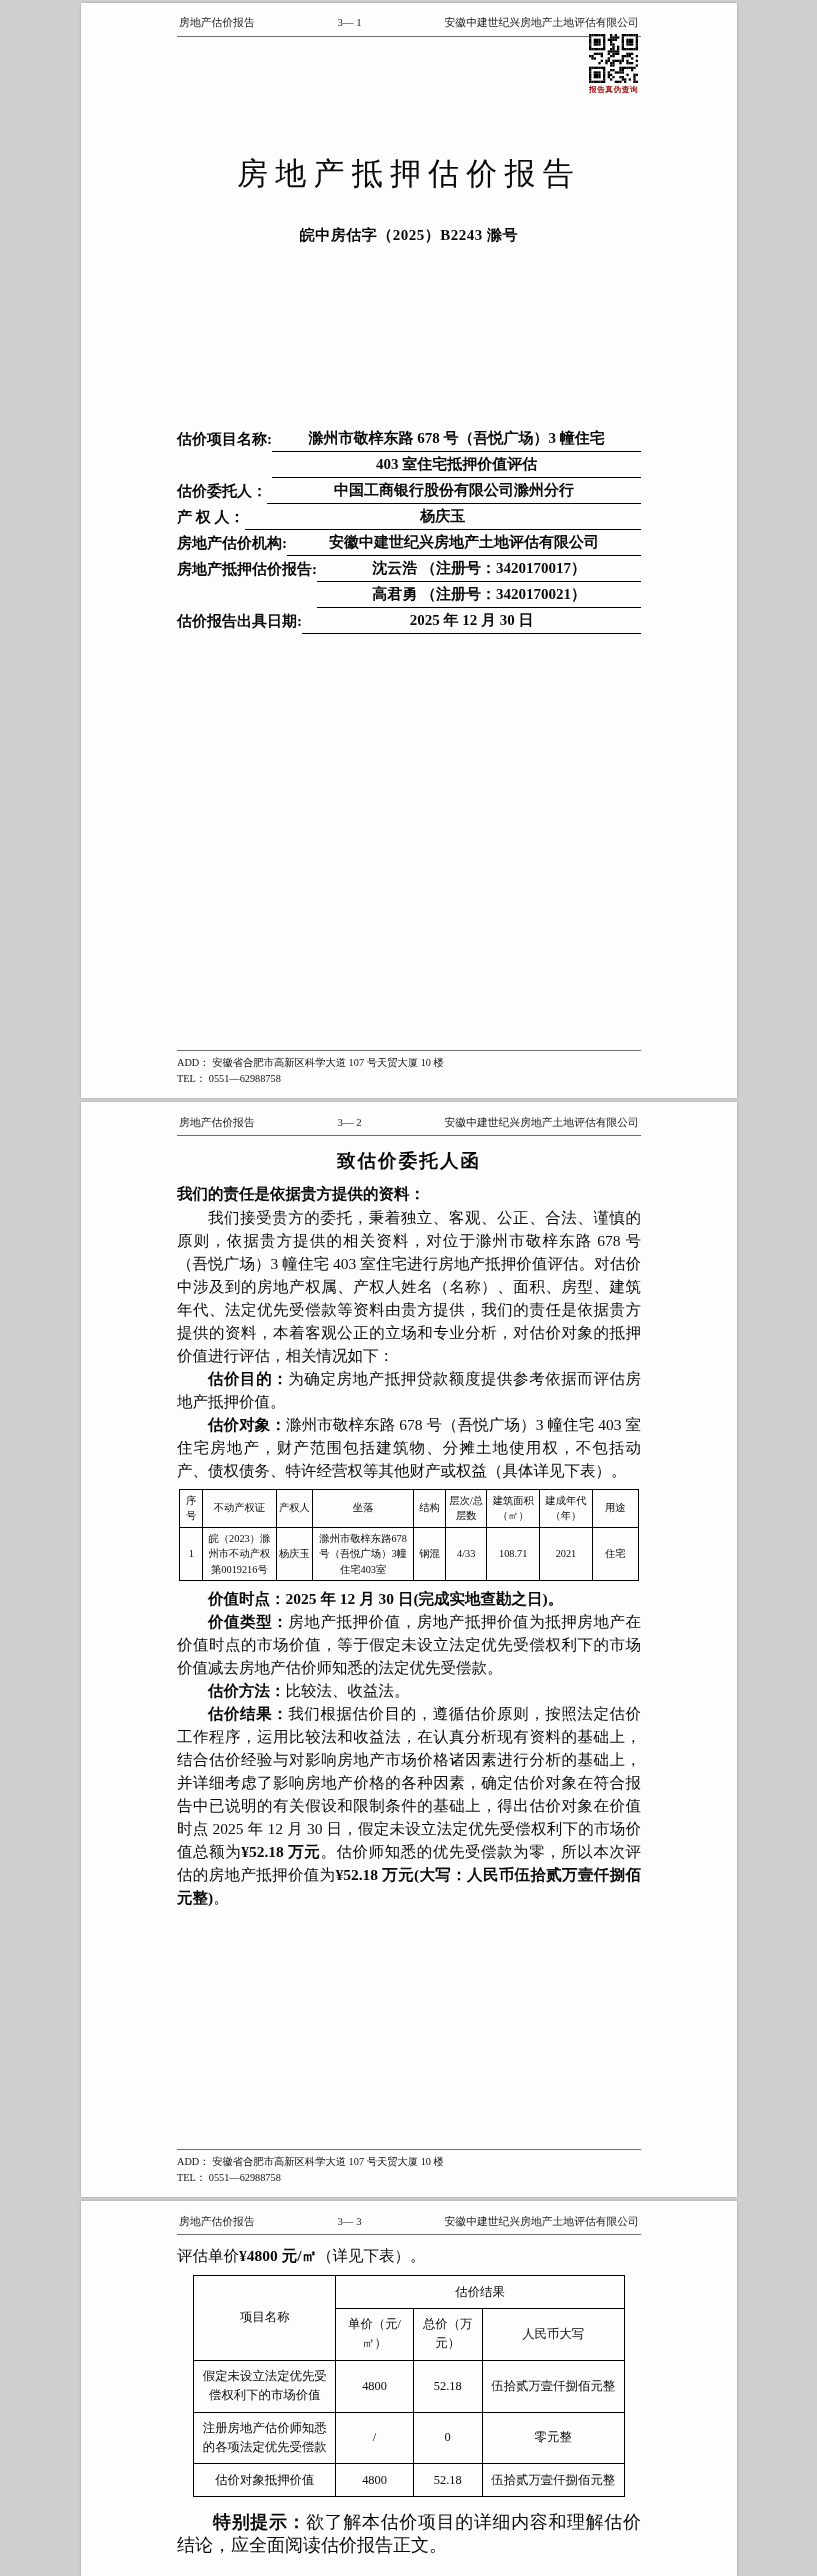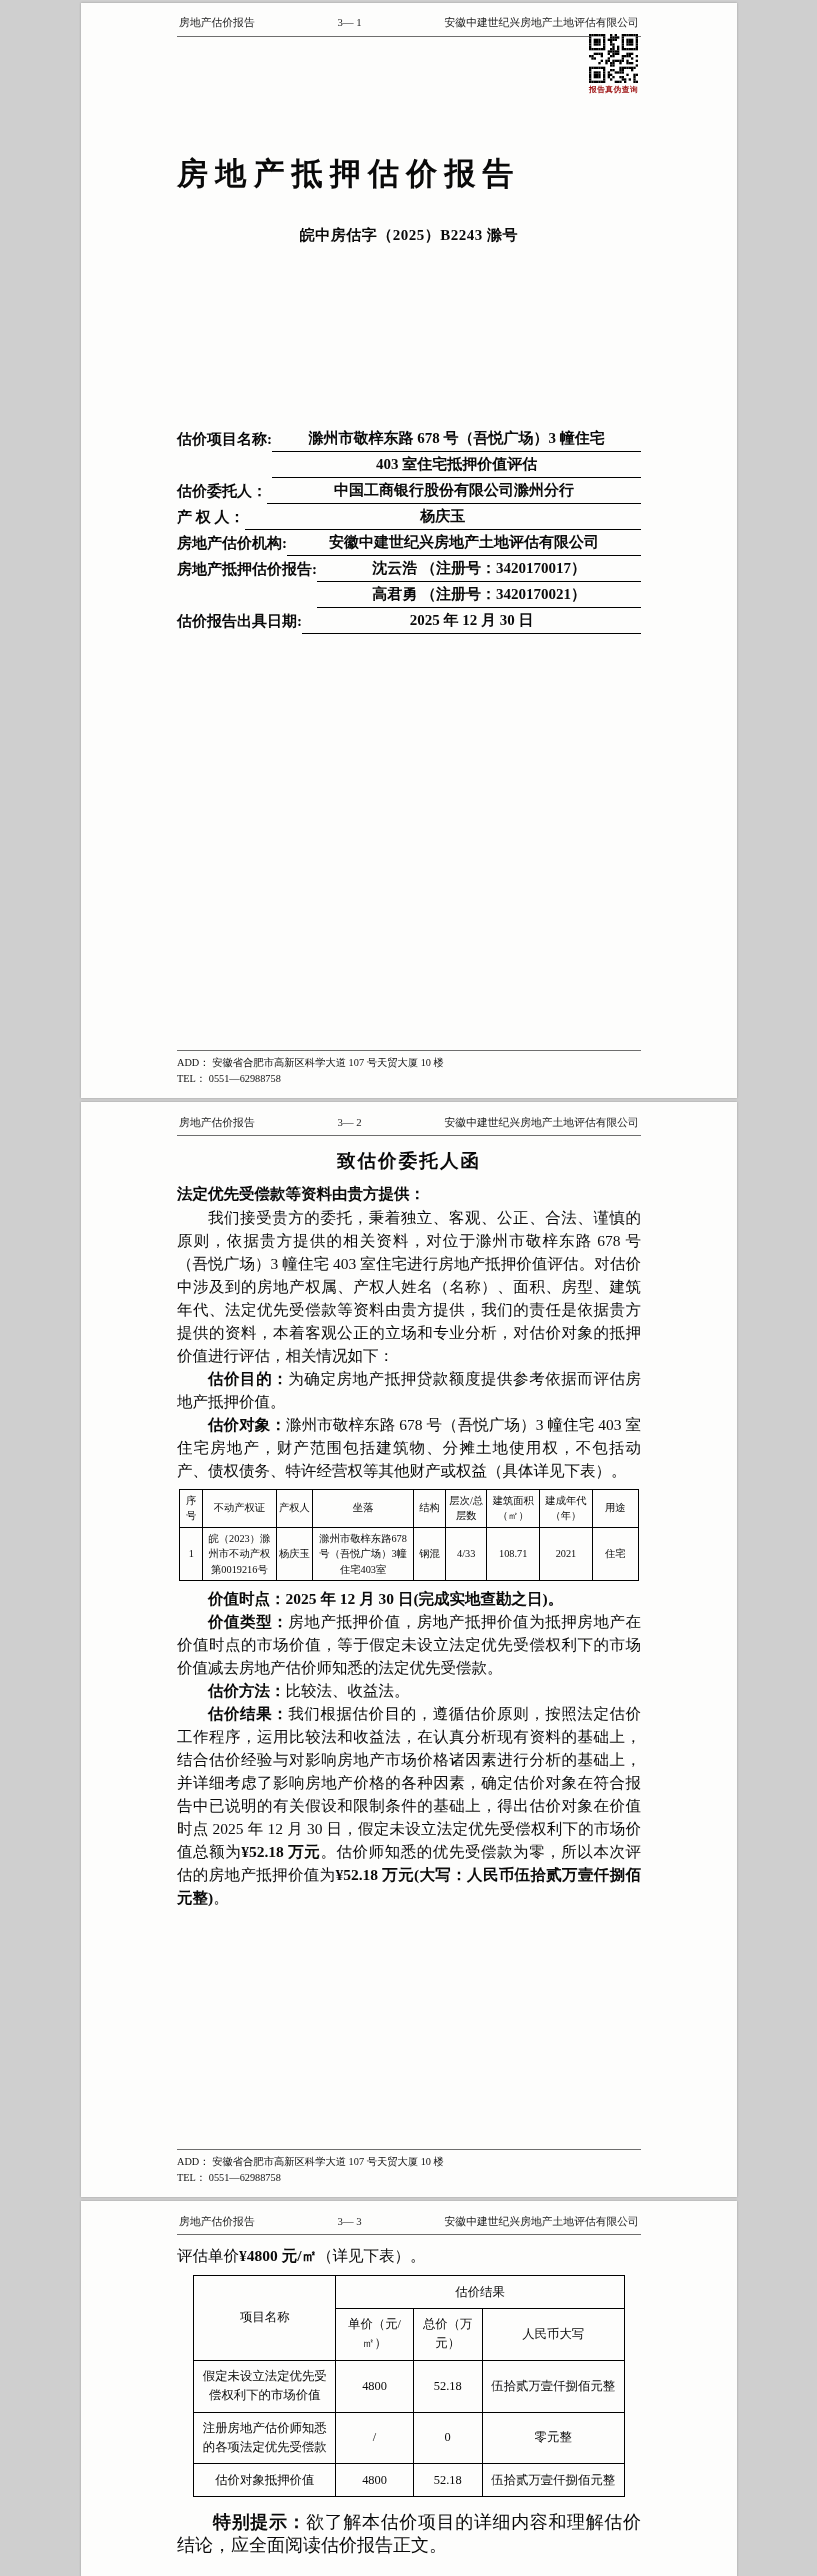--- a/index.html
+++ b/index.html
@@ -5,21 +5,21 @@
   *{margin:0;padding:0;box-sizing:border-box;}
   html,body{background:#cfcfcf;}
   body{width:818px;padding-top:3.1px;font-family:"Liberation Serif","DejaVu Serif",serif;color:#0a0a0a;}
   .page{position:relative;width:656px;height:1095px;background:#fdfdfc;margin:0 auto 4.1px;padding:13.4px 96px 0;overflow:hidden;box-shadow:0 0 2.1px rgba(0,0,0,.25);}
   .pg-header{display:flex;justify-content:space-between;align-items:baseline;font-size:10.8px;color:#222;padding:0 2.1px 5.2px;border-bottom:1px solid #6e6e6e;}
   .pg-footer{position:absolute;left:96px;right:96px;bottom:10.3px;border-top:1px solid #6e6e6e;padding-top:4.1px;font-size:10.3px;line-height:1.6;color:#111;}
   
   .qr-wrap{position:absolute;top:31px;right:96px;width:55px;text-align:center;}
   .qr-svg{display:block;width:49px;height:49px;margin:0 auto;background:#fff;}
   .qr-caption{margin-top:1.5px;font-size:7.7px;font-weight:bold;color:#a01818;letter-spacing:0.5px;white-space:nowrap;}
-  .cover-title{margin-top:116px;text-align:left;font-size:31px;font-weight:bold;letter-spacing:7.2px;}
+  .cover-title{margin-top:116px;text-align:center;font-size:31px;font-weight:normal;letter-spacing:7.2px;}
   .cover-docno{margin-top:31px;text-align:center;font-size:15px;font-weight:bold;letter-spacing:0.5px;}
   .cover-fields{margin-top:181px;font-size:15px;font-weight:bold;}
   .field-row{display:flex;align-items:flex-start;}
   .field-label{white-space:nowrap;line-height:26px;}
   .field-lines{flex:1;}
   .field-line{height:26px;line-height:24px;text-align:center;border-bottom:1px solid #000;white-space:nowrap;}
   
   .letter-title{margin-top:12.4px;text-align:center;font-size:18.5px;font-weight:bold;letter-spacing:2.1px;}
   .salutation{margin-top:9.3px;font-size:15.5px;font-weight:bold;line-height:24px;}
   .para{font-size:15.5px;line-height:23px;text-indent:2em;text-align:justify;}
@@ -308,21 +308,21 @@
 </div>
 
 <div class="page">
   <div class="pg-header">
     <span>房地产估价报告</span>
     <span>3— 2</span>
     <span>安徽中建世纪兴房地产土地评估有限公司</span>
   </div>
 
   <div class="letter-title">致估价委托人函</div>
-  <div class="salutation">法定优先受偿款等资料由贵方提供：</div>
+  <div class="salutation">我们的责任是依据贵方提供的资料：</div>
 
   <p class="para">我们接受贵方的委托，秉着独立、客观、公正、合法、谨慎的原则，依据贵方提供的相关资料，对位于滁州市敬梓东路 678 号（吾悦广场）3 幢住宅 403 室住宅进行房地产抵押价值评估。对估价中涉及到的房地产权属、产权人姓名（名称）、面积、房型、建筑年代、法定优先受偿款等资料由贵方提供，我们的责任是依据贵方提供的资料，本着客观公正的立场和专业分析，对估价对象的抵押价值进行评估，相关情况如下：</p>
 
   <p class="para"><span class="lead">估价目的：</span><span>为确定房地产抵押贷款额度提供参考依据而评估房地产抵押价值。</span></p>
 
   <p class="para"><span class="lead">估价对象：</span><span>滁州市敬梓东路 678 号（吾悦广场）3 幢住宅 403 室住宅房地产，财产范围包括建筑物、分摊土地使用权，不包括动产、债权债务、特许经营权等其他财产或权益（具体详见下表）。</span></p>
 
   <table class="obj-table">
     <colgroup>
       <col style="width:5%">

